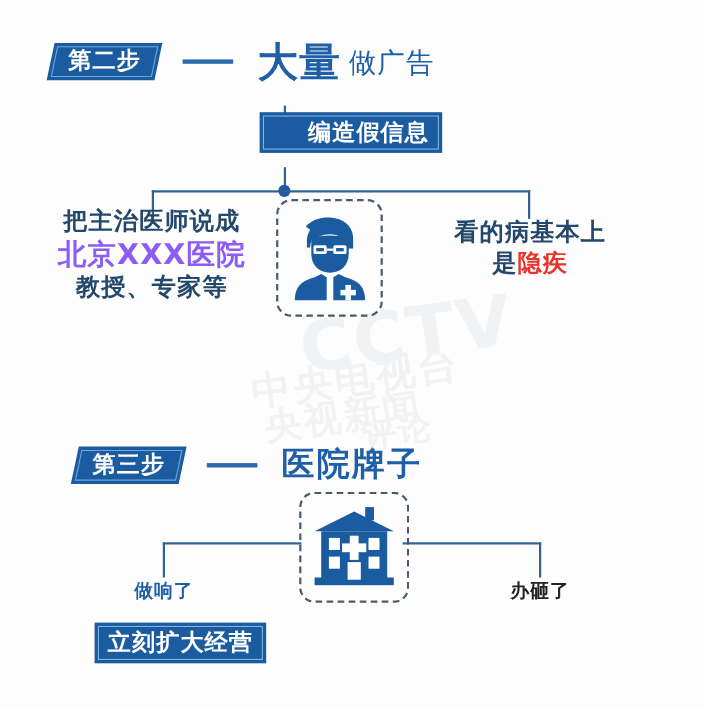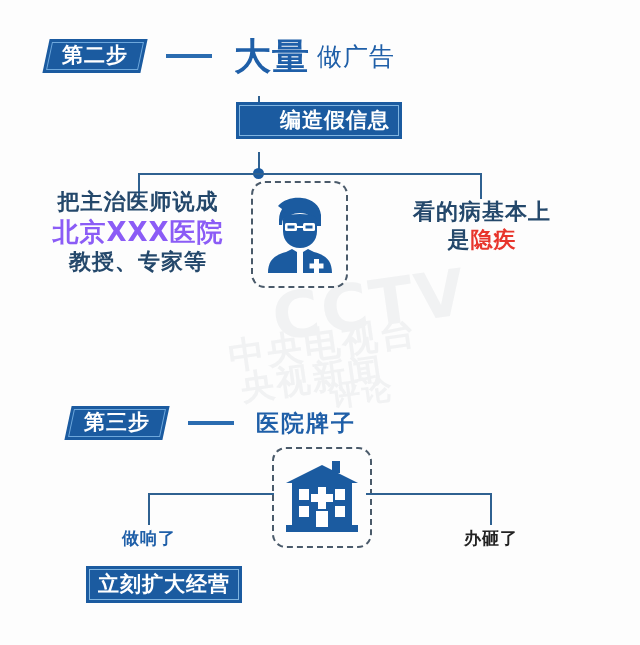--- a/index.html
+++ b/index.html
@@ -78,21 +78,21 @@
   .head-small {
     color: #1f5fa8;
     font-size: 25px;
     font-weight: normal;
     letter-spacing: 1px;
     margin-left: 7px;
     line-height: 1;
   }
   .head-mid {
     color: #1f5fa8;
-    font-size: 23px;
+    font-size: 30px;
     font-weight: bold;
     letter-spacing: 2px;
     line-height: 1;
   }
 
   
   .fill-box {
     position: absolute;
     background: #1b5ba0;
     padding: 6px 12px 7px 12px;

